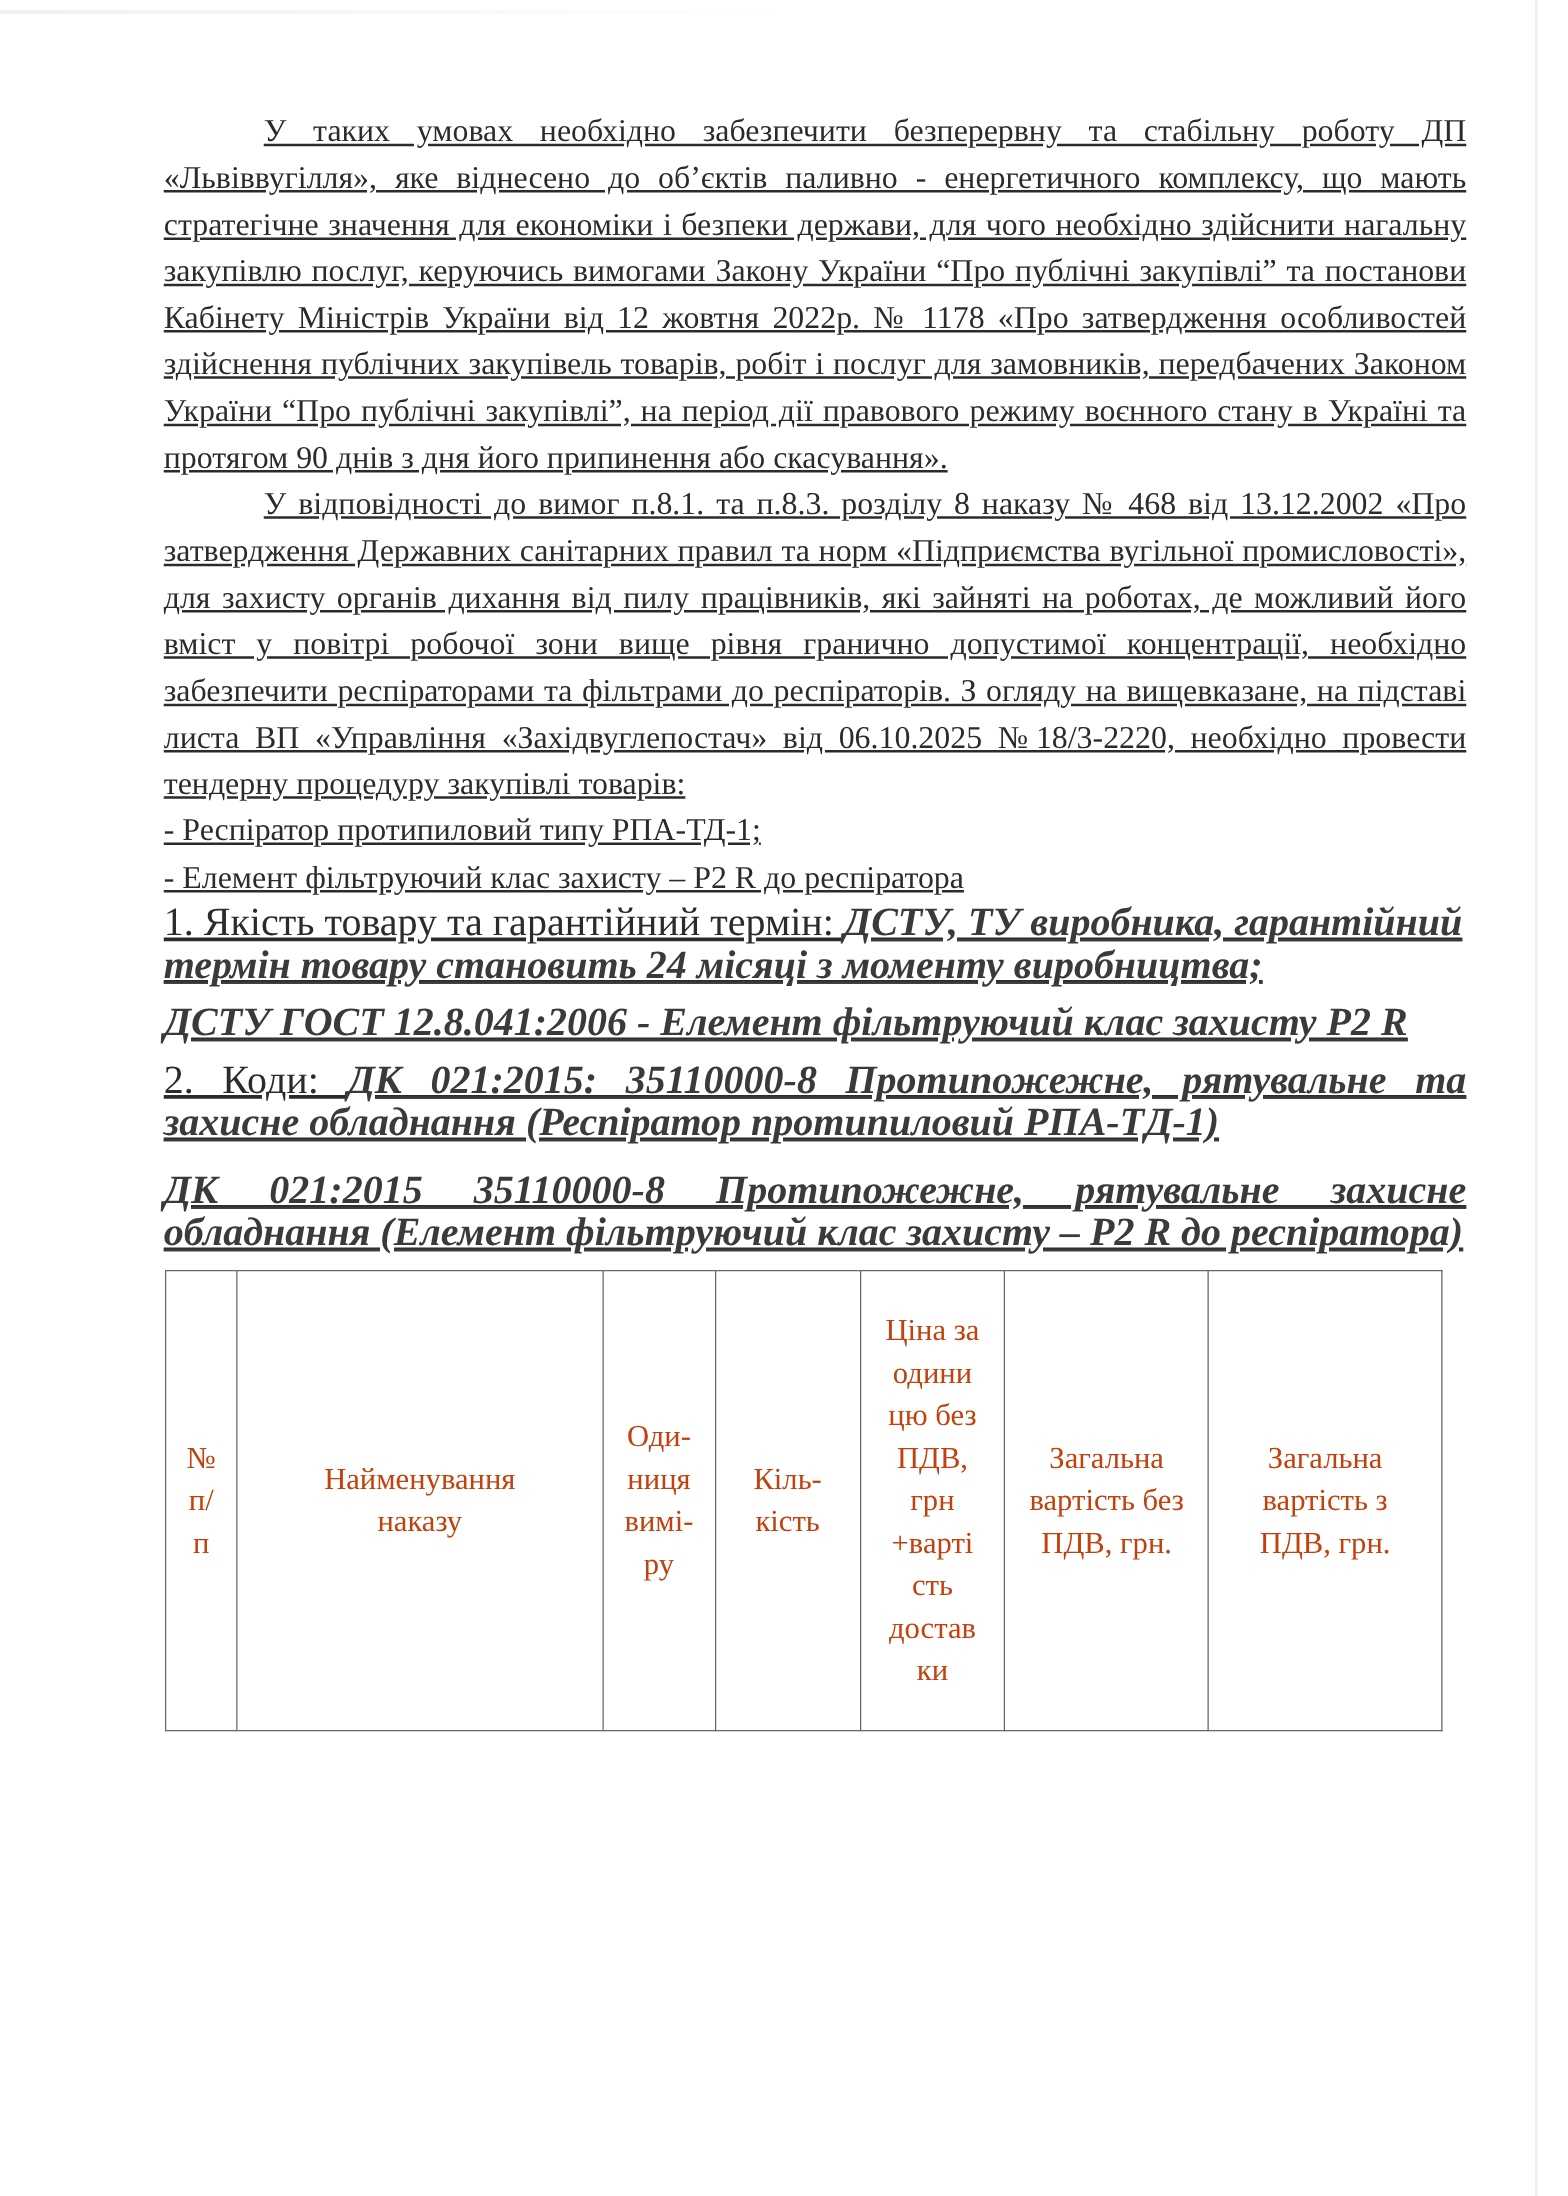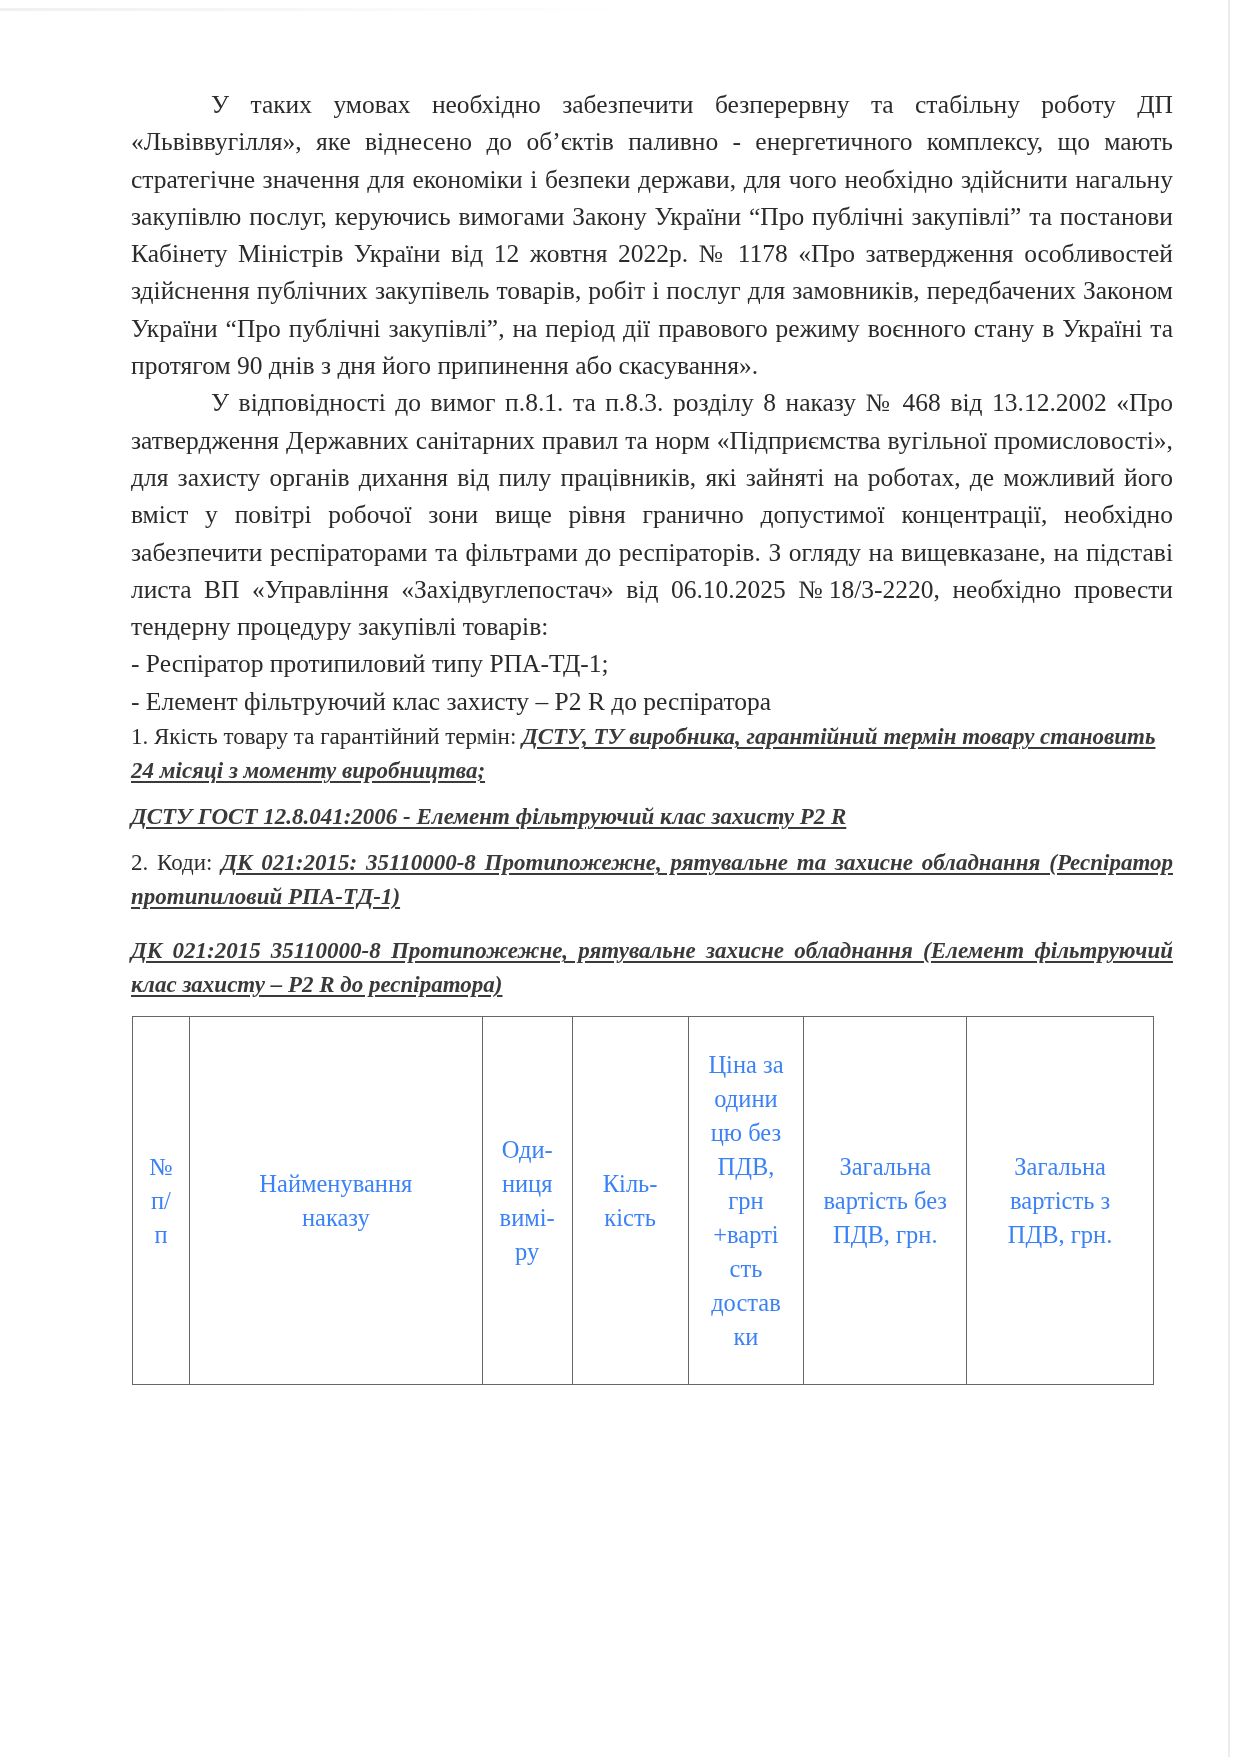--- a/index.html
+++ b/index.html
@@ -2,31 +2,31 @@
 <html><head>
 <meta charset="utf-8">
 <style>
   html, body { margin:0; padding:0; background:#ffffff; }
   body { width:1254px; height:1757px; position:relative; overflow:hidden;
          font-family:"Liberation Serif", serif; color:#2b2b2b; }
   .scan-edge { position:absolute; right:24px; top:0; width:2px; height:1757px; background:#ececec; }
   .topnoise { position:absolute; left:0; top:8px; width:640px; height:3px;
               background:linear-gradient(90deg, #f0f0f0, #f6f6f6 40%, #ffffff); }
   .page { position:absolute; left:131px; top:86px; width:1042px; }
-  p { margin:0; font-size:25.5px; line-height:37.3px; text-align:justify; text-align-last:auto; }
+  p { margin:0; font-size:25.5px; line-height:37.3px; text-align:justify; text-align-last:auto;text-decoration:underline; }
   p.indent { text-indent:80px; }
   p.left { text-align:left; }
   .last { text-align-last:left; }
   .bu { font-weight:bold; font-style:italic; text-decoration:underline; text-decoration-thickness:2px; text-underline-offset:3px; color:#3a3a3a; }
-  .sec { font-size:23px; line-height:34px; }
+  .sec { font-size:32px; line-height:34px; }
   .gap { height:12px; }
   .gap2 { height:20px; }
   table { border-collapse:collapse; width:1022px; margin-left:1px; margin-top:2px; }
   td, th { border:1.5px solid #666; font-weight:normal; font-size:24.5px; line-height:34px;
-           text-align:center; vertical-align:middle; padding:0 4px; color:#3b82f6; }
+           text-align:center; vertical-align:middle; padding:0 4px; color:#c2410c; }
 </style>
 </head>
 <body>
 
 <div class="topnoise"></div>
 <div class="scan-edge"></div>
 
 <div class="page">
   <p class="indent">У таких умовах необхідно забезпечити безперервну та стабільну роботу ДП «Львіввугілля», яке віднесено до об’єктів паливно - енергетичного комплексу, що мають стратегічне значення для економіки і безпеки держави, для чого необхідно здійснити нагальну закупівлю послуг, керуючись вимогами Закону України “Про публічні закупівлі” та постанови Кабінету Міністрів України від 12 жовтня 2022р. № 1178 «Про затвердження особливостей здійснення публічних закупівель товарів, робіт і послуг для замовників, передбачених Законом України “Про публічні закупівлі”, на період дії правового режиму воєнного стану в Україні та протягом 90 днів з дня його припинення або скасування».</p>
   <p class="indent last">У відповідності до вимог п.8.1. та п.8.3.  розділу 8  наказу № 468 від 13.12.2002 «Про затвердження Державних санітарних правил та норм «Підприємства вугільної промисловості», для захисту органів дихання від пилу працівників, які зайняті на роботах, де можливий його вміст у повітрі робочої зони вище рівня гранично допустимої концентрації, необхідно забезпечити респіраторами та фільтрами до респіраторів.  З огляду на вищевказане, на підставі листа  ВП «Управління «Західвуглепостач» від 06.10.2025 №18/3-2220, необхідно провести тендерну процедуру закупівлі товарів:</p>

